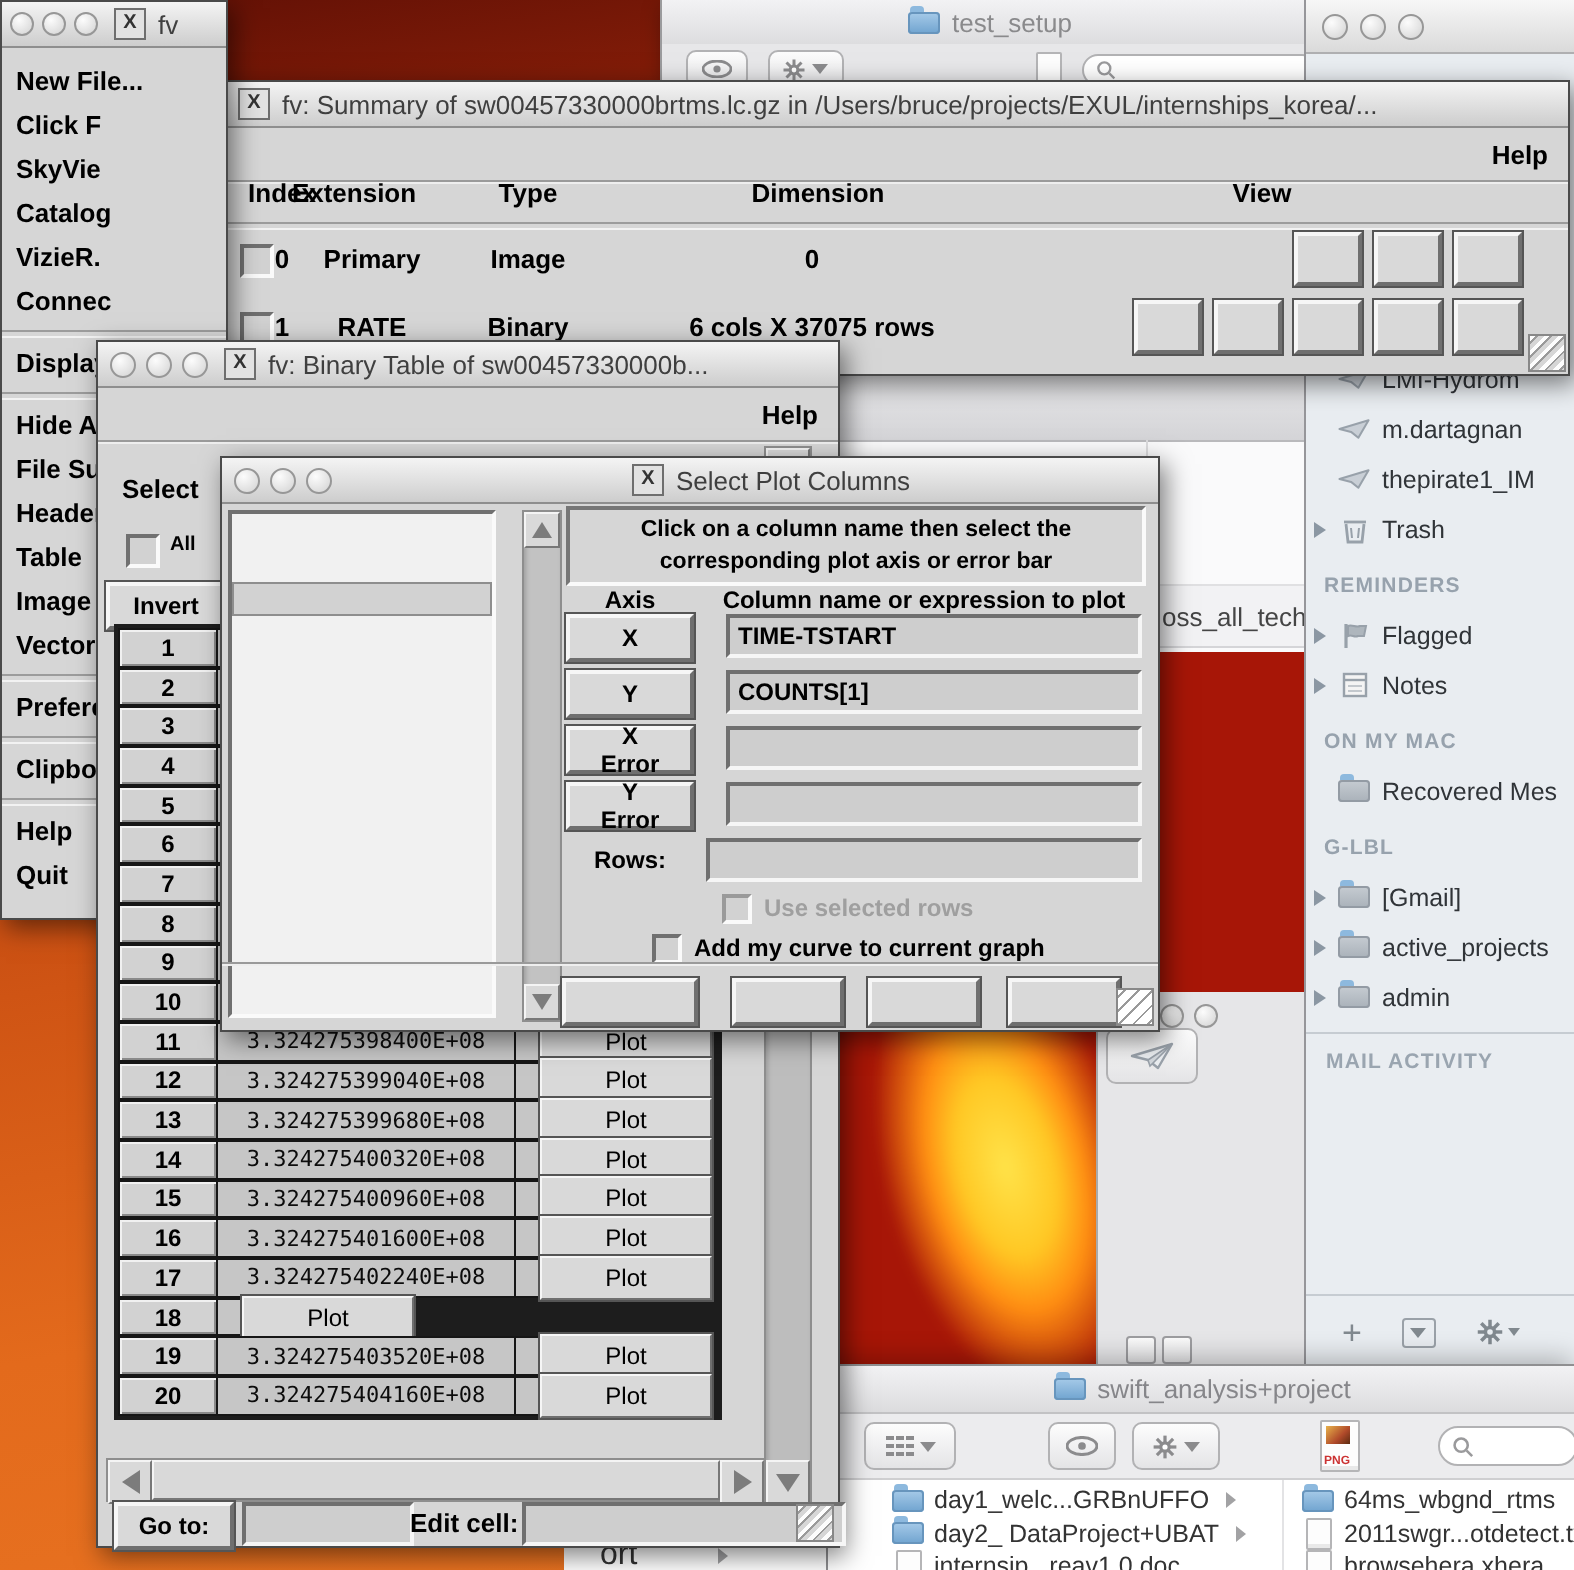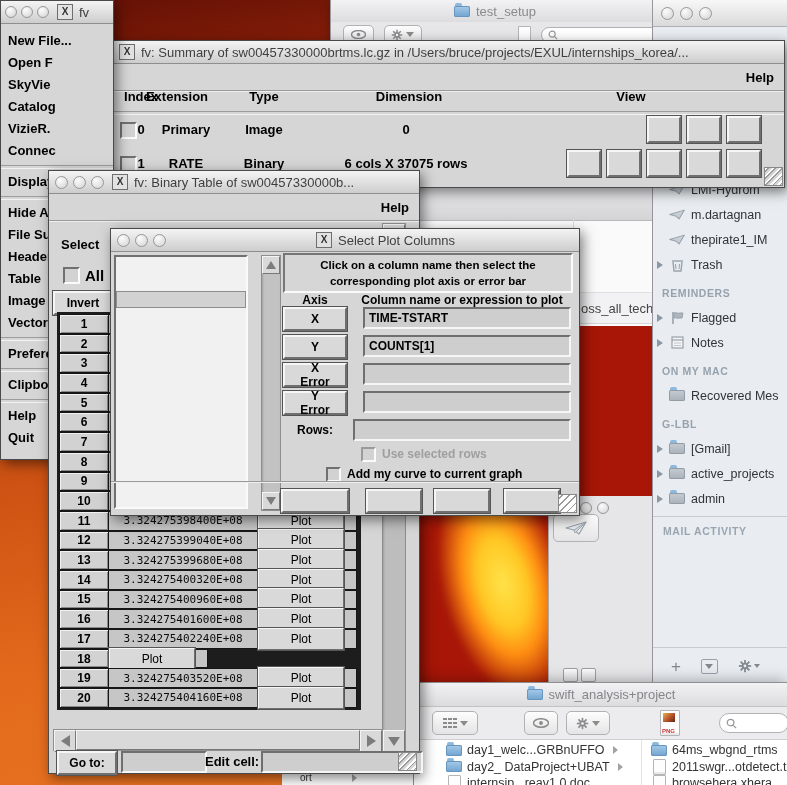--- a/index.html
+++ b/index.html
@@ -106,52 +106,52 @@
   #swift .fdiv{position:absolute;left:227px;top:0;bottom:0;width:1px;background:#e3e3e5;}
   .fcol{position:absolute;top:2px;}
   .frow{height:16.5px;display:flex;align-items:center;font-size:12.5px;color:#333;white-space:nowrap;}
   .frow .fico{width:20px;display:inline-flex;justify-content:center;margin-right:3px;flex:0 0 auto;}
   .frow .icon-folder,.frow .icon-doc{display:none;}
   .frow[data-kind="folder"] .icon-folder{display:inline-flex;}
   .frow[data-kind="doc"] .icon-doc{display:inline-flex;}
   .frow .chev{display:none;margin-left:8px;}
   .frow.chev-on .chev{display:inline-block;}
   #frag-ort{position:absolute;left:282px;top:770px;width:131px;height:15px;background:#fff;
-    display:flex;align-items:center;font-size:10px;color:#333;}
+    display:flex;align-items:center;font-size:16px;color:#333;}
   #frag-ort span{margin-left:18px;}
   #frag-ort .chev{margin-left:40px;}
   
   #summary{left:55px;top:40px;width:728px;height:146px;}
   #summary .hdrrow{position:absolute;left:0;right:0;top:48px;height:22px;font-size:13px;}
   #summary .hdrrow span{position:absolute;text-align:center;}
   #summary .hdurow{position:absolute;left:0;right:0;height:32px;font-size:13px;}
   #summary .hdurow .cell{position:absolute;text-align:center;top:8px;}
   #summary .btnrow{position:absolute;right:23px;top:2px;display:flex;gap:6px;height:27px;}
   .sumbtn{padding:0 13px;min-width:34px;}
   #summary .sep-line{position:absolute;left:0;right:0;height:2px;border-top:1px solid #9c9c9c;border-bottom:1px solid #f2f2f2;}
   
   #fvmenu{left:0;top:0;width:112px;height:458px;}
   #fvmenu .items{padding-top:6px;}
   .fvitem{height:22px;line-height:22px;padding-left:7px;font-size:13px;white-space:nowrap;overflow:hidden;}
   .fvitem.sep{height:9px;padding:0;}
   .fvitem.sep::before{content:"";display:block;margin-top:3px;height:2px;border-top:1px solid #9c9c9c;border-bottom:1px solid #f2f2f2;}
   
   #binary{left:48px;top:170px;width:370px;height:602px;}
   #binary .sellbl{position:absolute;left:12px;top:66px;font-size:13px;}
-  #binary .allrow{position:absolute;left:14px;top:96px;display:flex;gap:5px;font-size:15px;}
+  #binary .allrow{position:absolute;left:14px;top:96px;display:flex;gap:5px;font-size:10px;}
   #binary .invbtn{position:absolute;left:4px;top:120px;width:60px;height:22px;}
   #bin-frame{position:absolute;left:8px;top:141px;width:300px;border:2px solid #1d1d1d;background:#1d1d1d;}
   .brow{display:flex;height:19.7px;}
   .bnum{width:48px;background:#d2d2d2;border:1px solid #161616;box-shadow:inset 1px 1px 0 #f1f1f1,inset -1px -1px 0 #8a8a8a;
     display:flex;align-items:center;justify-content:center;font-size:12px;}
   .bval{width:148px;background:#c6c6c6;border:1px solid #161616;border-left:none;
     display:flex;align-items:center;justify-content:center;
     font:11px "DejaVu Sans Mono",monospace;color:#0c0c0c;}
   .bplot{width:98px;background:#c6c6c6;border:1px solid #161616;border-left:none;
-    display:flex;align-items:center;justify-content:flex-start;}
+    display:flex;align-items:center;justify-content:flex-end;}
   .plotbtn{width:86px;height:15px;font:12px "Liberation Sans",sans-serif;border-width:1px;}
   #bin-vscroll{position:absolute;left:333px;top:52px;width:22px;height:528px;background:#bdbdbd;
     border:1px solid #8e8e8e;box-shadow:inset 1px 1px 2px #9c9c9c;}
   #bin-vscroll .arrowbox{position:absolute;left:0;right:0;height:20px;}
   #bin-vscroll .up{top:0;} #bin-vscroll .dn{bottom:0;}
   #bin-hscroll{position:absolute;left:4px;top:558px;width:328px;height:20px;background:#bdbdbd;border:1px solid #8e8e8e;display:flex;}
   #bin-hscroll .arrowbox{width:20px;height:100%;}
   #bin-hscroll .thumb{flex:1;background:#d9d9d9;border-top:1px solid #f4f4f4;border-left:1px solid #f4f4f4;
     border-bottom:1px solid #777;border-right:1px solid #777;}
   #binary .gotobtn{position:absolute;left:8px;top:580px;width:60px;height:22px;}
@@ -603,21 +603,21 @@
       </span>
       <span class="xicon">X</span>
       <span>fv</span>
     </div>
     <div class="items">
 
     <div class="fvitem">
           <span>New File...</span>
         </div>
         <div class="fvitem">
-          <span>Open F</span>
+          <span>Click F</span>
         </div>
         <div class="fvitem">
           <span>SkyVie</span>
         </div>
         <div class="fvitem">
           <span>Catalog</span>
         </div>
         <div class="fvitem">
           <span>VizieR.</span>
         </div>

